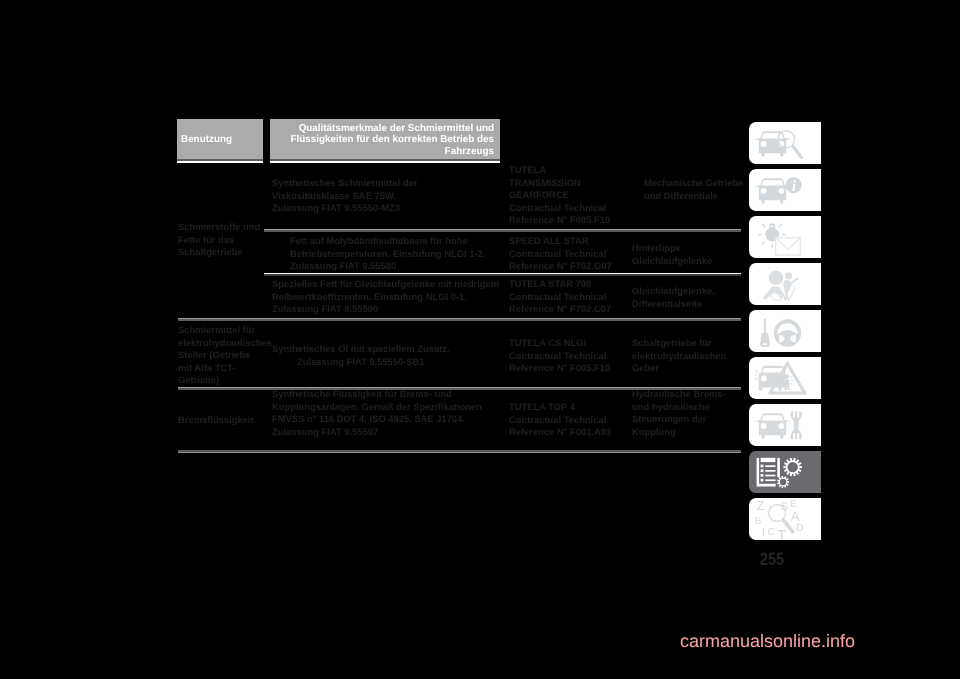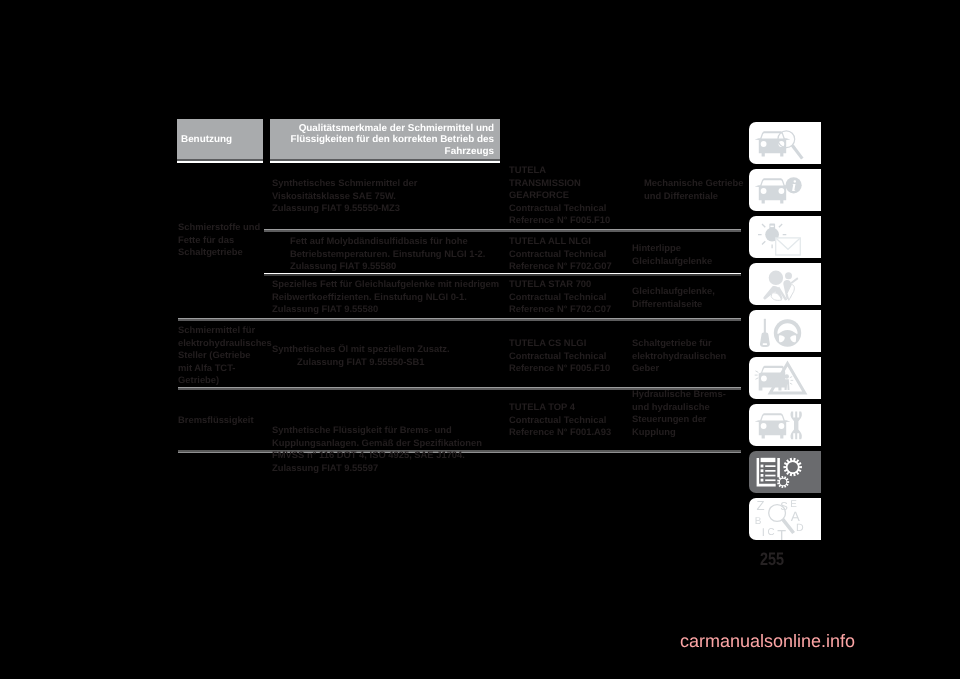--- a/index.html
+++ b/index.html
@@ -78,21 +78,21 @@
 TRANSMISSION
 GEARFORCE
 Contractual Technical
 Reference N° F005.F10</div>
       <div class="ct" style="left:455px;top:14px;margin-left:12px;">Mechanische Getriebe
 und Differentiale</div>
 
       <div class="ct" style="left:107px;top:72px;margin-left:6px;">Fett auf Molybdändisulfidbasis für hohe
 Betriebstemperaturen. Einstufung NLGI 1-2.
 Zulassung FIAT 9.55580</div>
-      <div class="ct" style="left:332px;top:72px;">TUTELA ALL NLGI
+      <div class="ct" style="left:332px;top:72px;">SPEED ALL STAR
 Contractual Technical
 Reference N° F702.G07</div>
       <div class="ct" style="left:455px;top:79px;">Hinterlippe
 Gleichlaufgelenke</div>
 
       <div class="ct" style="left:95px;top:115.0px;">Spezielles Fett für Gleichlaufgelenke mit niedrigem
 Reibwertkoeffizienten. Einstufung NLGI 0-1.
 Zulassung FIAT 9.55580</div>
       <div class="ct" style="left:332px;top:115.0px;">TUTELA STAR 700
 Contractual Technical
@@ -108,21 +108,21 @@
       <div class="ct" style="left:95px;top:180px;text-align:center;">Synthetisches Öl mit speziellem Zusatz.
 Zulassung FIAT 9.55550-SB1</div>
       <div class="ct" style="left:332px;top:174px;">TUTELA CS NLGI
 Contractual Technical
 Reference N° F005.F10</div>
       <div class="ct" style="left:455px;top:174px;">Schaltgetriebe für
 elektrohydraulischen
 Geber</div>
 
       <div class="ct" style="left:1px;top:251px;">Bremsflüssigkeit</div>
-      <div class="ct" style="left:95px;top:225px;margin-top:36px;">Synthetische Flüssigkeit für Brems- und
+      <div class="ct" style="left:95px;top:225px;">Synthetische Flüssigkeit für Brems- und
 Kupplungsanlagen. Gemäß der Spezifikationen
 FMVSS n° 116 DOT 4, ISO 4925, SAE J1704.
 Zulassung FIAT 9.55597</div>
       <div class="ct" style="left:332px;top:238px;">TUTELA TOP 4
 Contractual Technical
 Reference N° F001.A93</div>
       <div class="ct" style="left:455px;top:225px;">Hydraulische Brems-
 und hydraulische
 Steuerungen der
 Kupplung</div>

